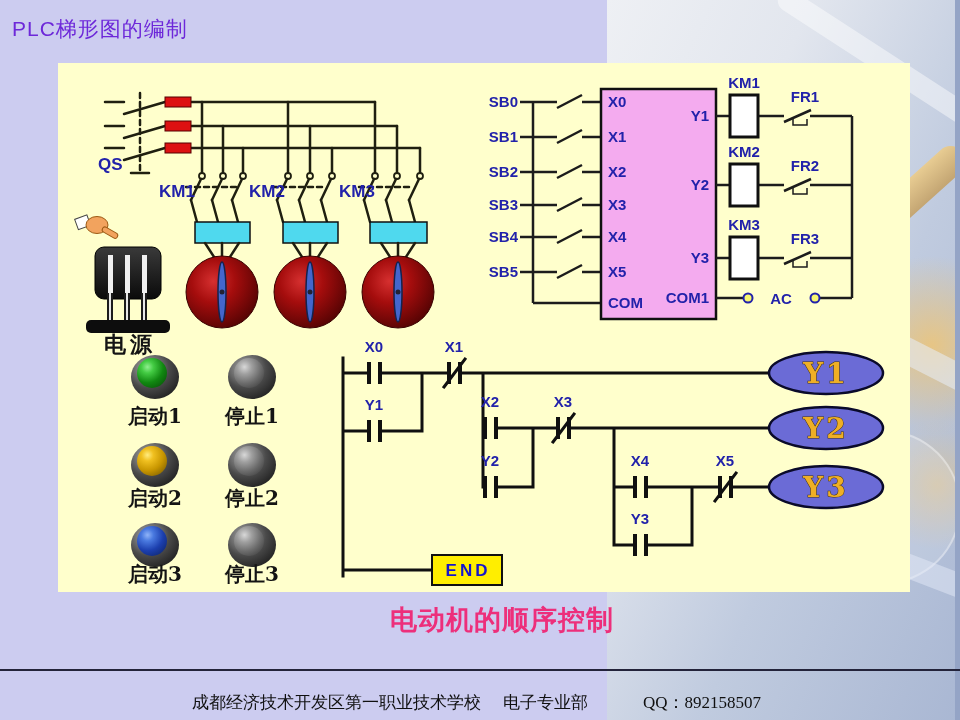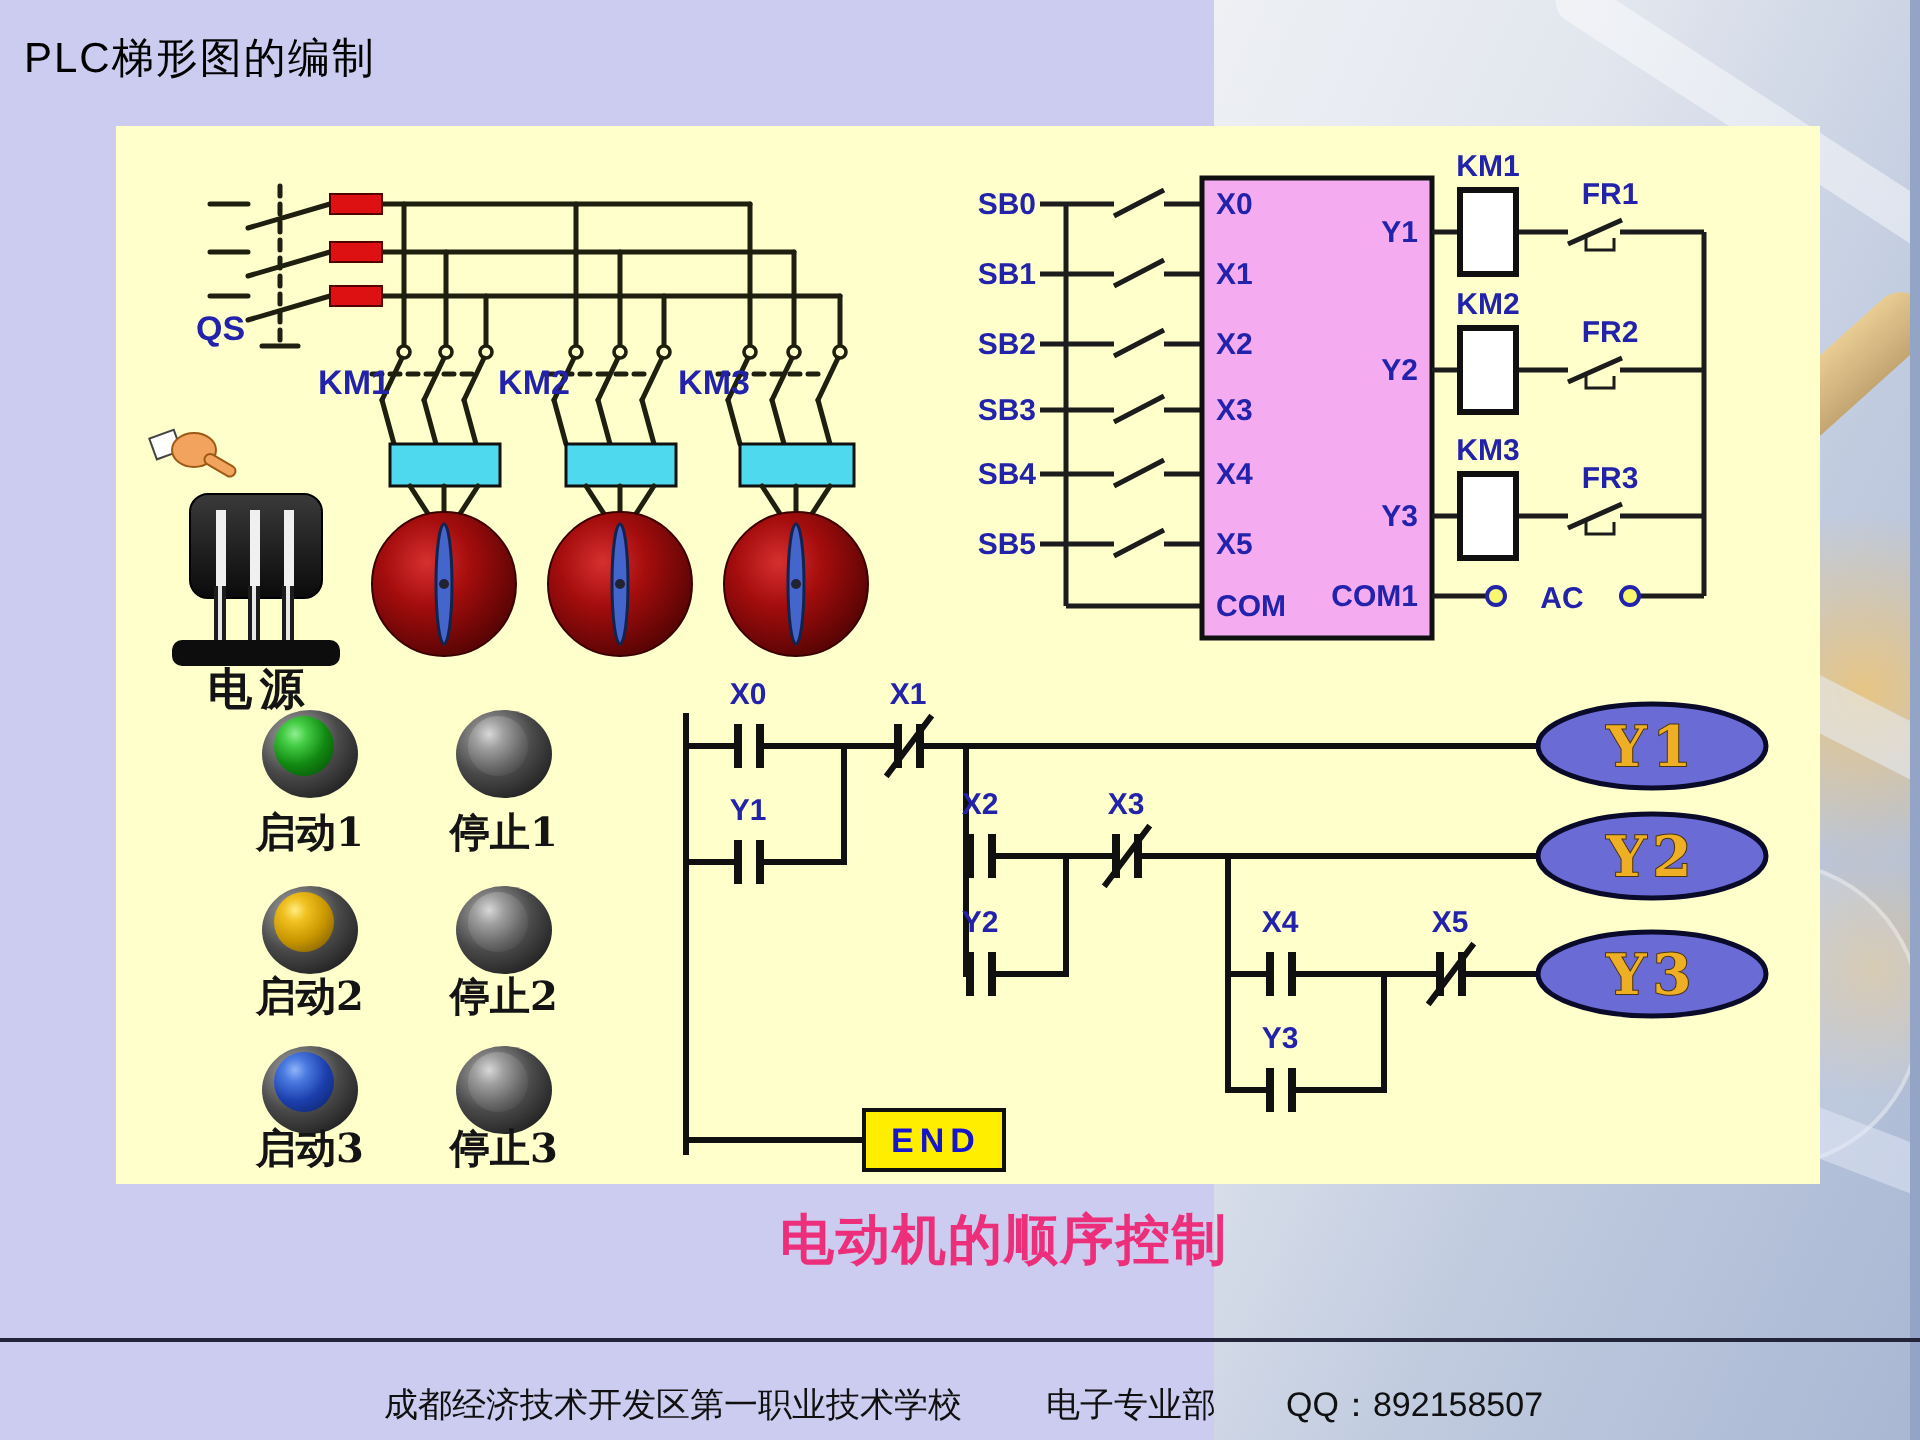--- a/index.html
+++ b/index.html
@@ -12,36 +12,36 @@
     position:absolute;left:607px;top:0;width:353px;height:720px;
     background:linear-gradient(115deg,#eef0f4 0%,#e2e6ee 30%,#c0cbdf 62%,#a9b7d3 100%);
     overflow:hidden;
   }
   .pipe{position:absolute;border-radius:14px;}
   .gold-blob{position:absolute;border-radius:50%;}
   .sphere{position:absolute;border-radius:50%;border:2px solid rgba(255,255,255,.55);background:rgba(255,255,255,.14);}
   .diamond{position:absolute;border:2px solid rgba(110,125,150,.45);transform:rotate(45deg);}
   .edge-band{position:absolute;right:0;top:0;width:5px;height:720px;background:#94a4c6;}
   .slide-title{
-    position:absolute;left:12px;top:15px;font-size:21px;color:#000000;
+    position:absolute;left:12px;top:15px;font-size:21px;color:#6d28d9;
     letter-spacing:1px;
   }
   .panel{
     position:absolute;left:58px;top:63px;width:852px;height:529px;
     background:#FFFFCC;
   }
   .caption{
     position:absolute;left:278px;top:602px;width:336px;text-align:right;
     font-family:"DejaVu Serif",serif;font-weight:bold;font-size:27px;color:#ED2F7B;
     letter-spacing:1px;
   }
   .separator{position:absolute;left:0;top:669px;width:960px;height:2px;background:#23233a;}
   .footer-school{position:absolute;left:192px;top:691px;font-size:17px;color:#101010;}
-  .footer-school .dept{margin-left:42px;}
-  .footer-qq{position:absolute;left:643px;top:691px;font-size:17px;color:#101010;font-family:Liberation Sans, sans-serif;}
+  .footer-school .dept{margin-left:22px;}
+  .footer-qq{position:absolute;left:643px;top:691px;font-size:17px;color:#101010;font-family:Liberation Serif, serif;}
   
   .w1{stroke:#1f1f10;stroke-width:2.5;fill:none;stroke-linecap:round;}
   .w2{stroke:#101010;stroke-width:3;fill:none;stroke-linecap:square;}
   .bars{stroke:#101010;stroke-width:4;fill:none;}
   .pw{stroke:#1c1c1c;stroke-width:2.5;fill:none;}
   .dash{stroke-dasharray:5 4;}
   .lbl{font:bold 15px "Liberation Sans",sans-serif;fill:#2222AA;}
   .lbl16{font:bold 17px "Liberation Sans",sans-serif;fill:#2222AA;}
   .cjk{font:bold 20px "DejaVu Serif",serif;fill:#141414;}
   .oval-text{font:bold 28px "DejaVu Serif",serif;fill:#EFAF25;stroke:#4a3505;stroke-width:1px;letter-spacing:3px;paint-order:stroke;}

